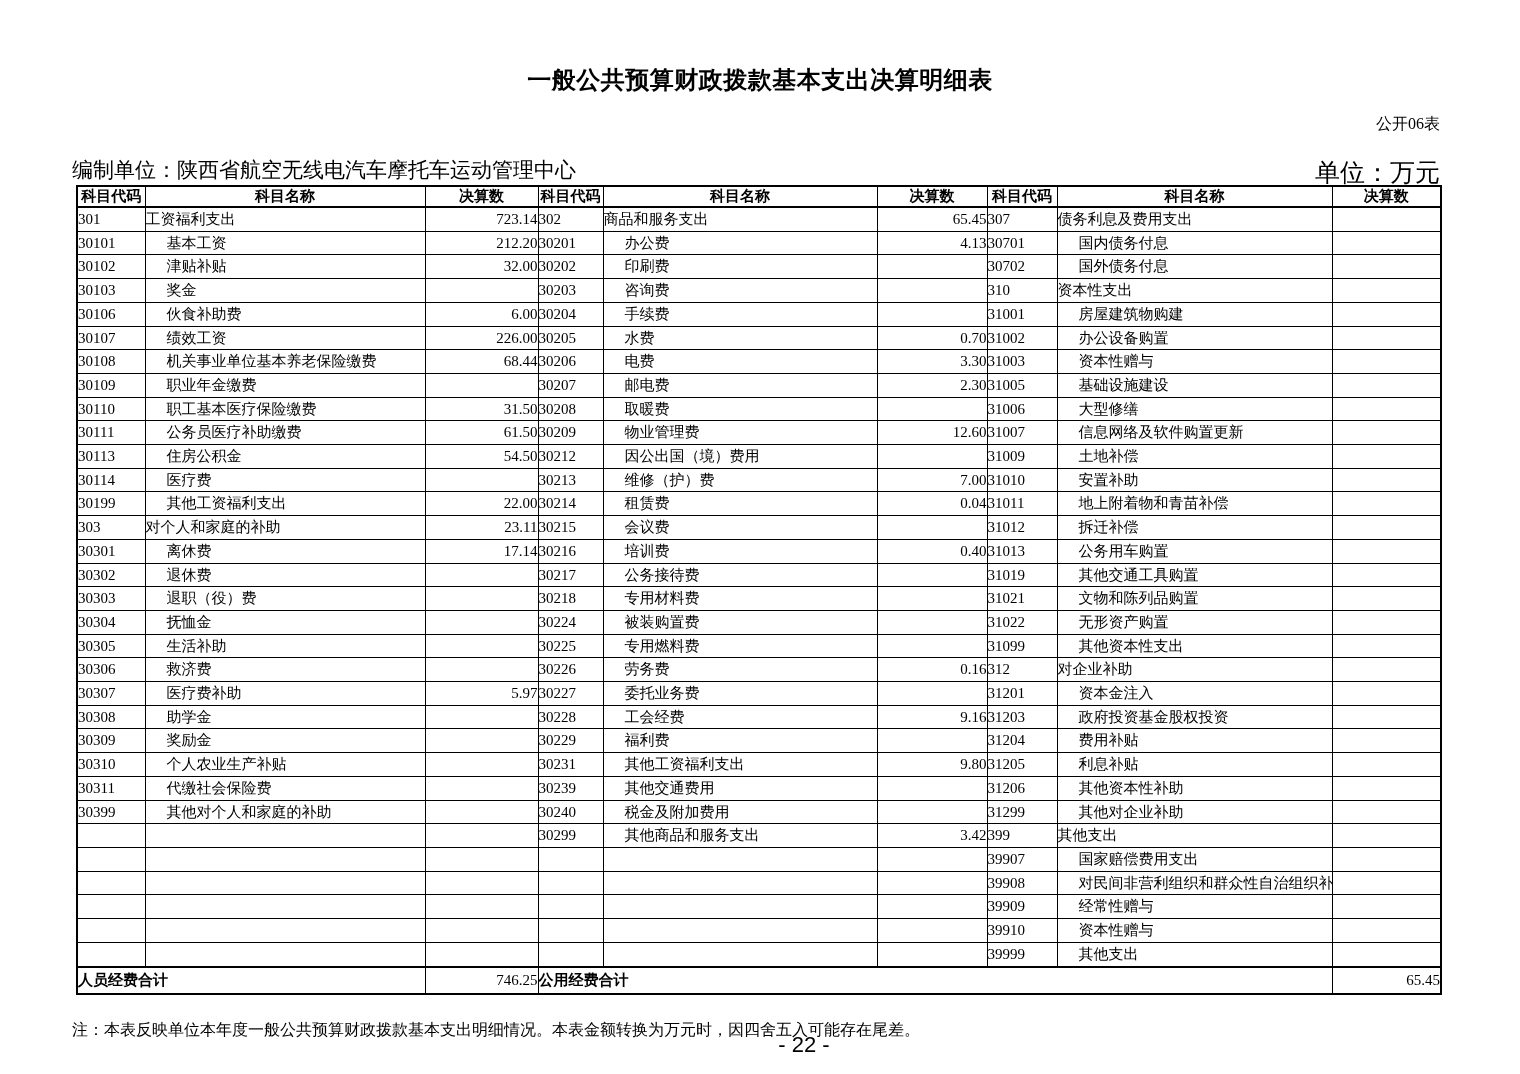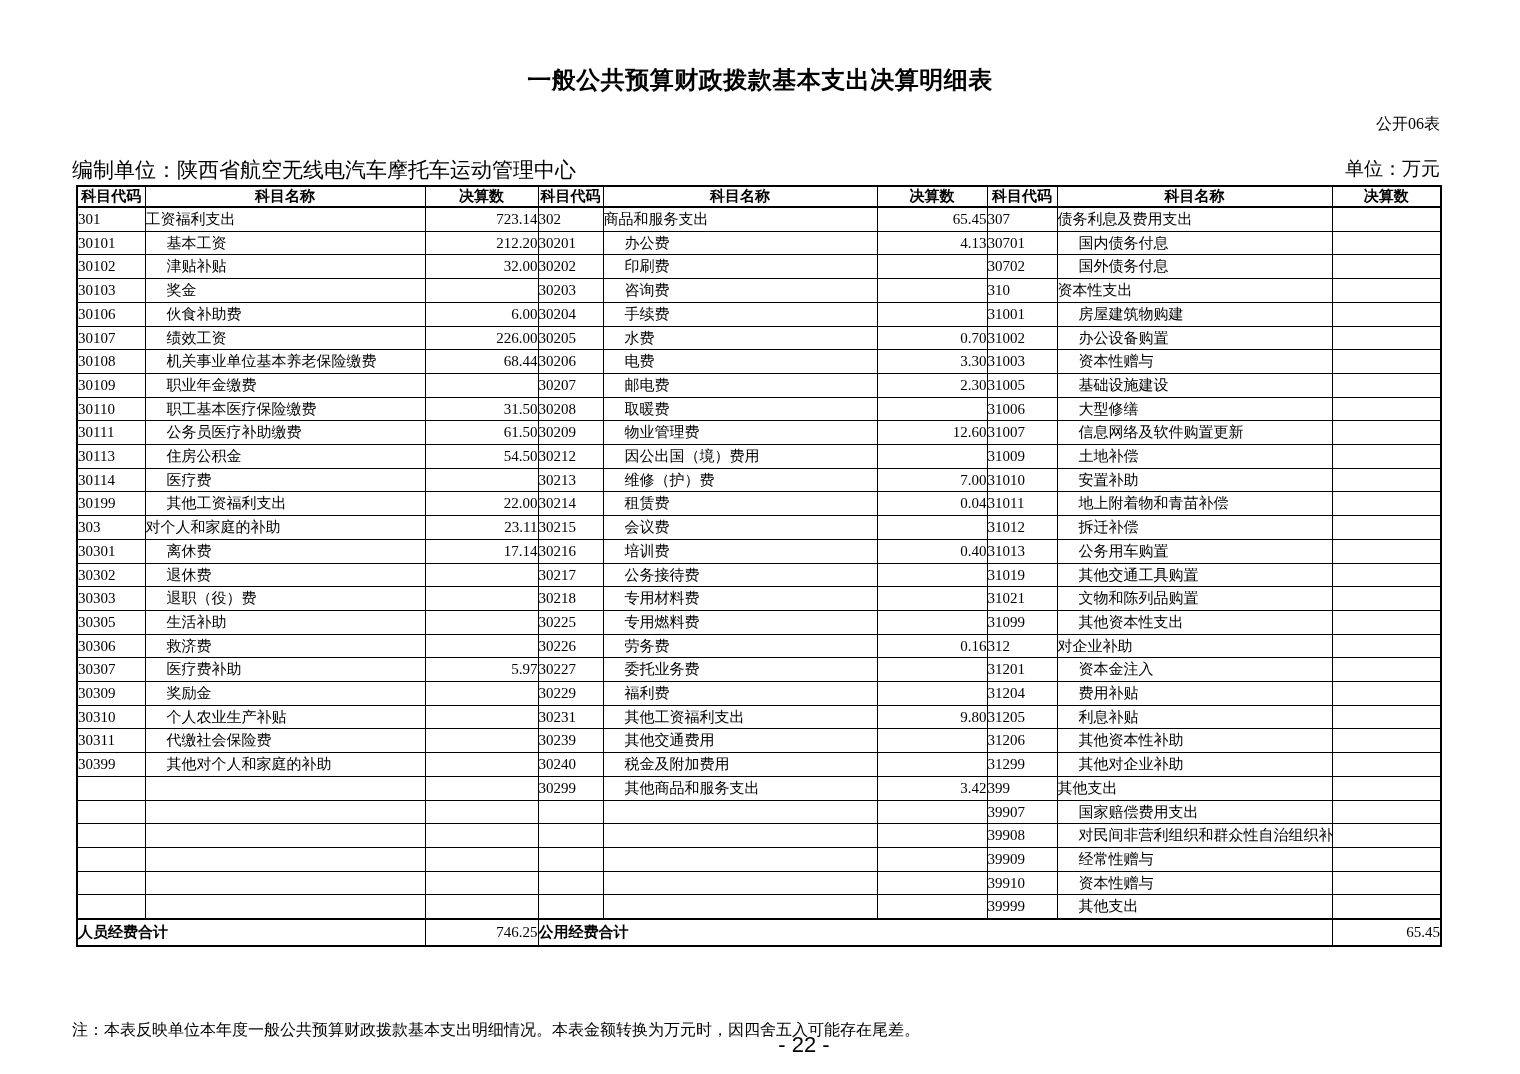--- a/index.html
+++ b/index.html
@@ -12,21 +12,21 @@
     position:absolute; top:64px; left:0; width:100%;
     text-align:center; font-size:24px; font-weight:bold; letter-spacing:0.5px;
   }
   .form-label {
     position:absolute; top:114px; right:80px; font-size:16px;
   }
   .meta-left {
     position:absolute; top:156px; left:72px; font-size:21px;
   }
   .meta-right {
-    position:absolute; top:156px; right:80px; font-size:19px;
+    position:absolute; top:156px; right:80px; font-size:25px;
   }
   table.fin {
     position:absolute; top:185px; left:76px; width:1364px;
     border-collapse:collapse; table-layout:fixed;
     border:2px solid #000;
   }
   table.fin th, table.fin td {
     border:1px solid #000; box-sizing:border-box;
     font-size:15px; padding:0; overflow:hidden; white-space:nowrap;
   }
@@ -272,20 +272,31 @@
           <td class="name sub">退职（役）费</td>
           <td class="num"></td>
           <td class="code">30218</td>
           <td class="name sub">专用材料费</td>
           <td class="num"></td>
           <td class="code">31021</td>
           <td class="name sub">文物和陈列品购置</td>
           <td class="num"></td>
         </tr>
         <tr>
+          <td class="code">30304</td>
+          <td class="name sub">抚恤金</td>
+          <td class="num"></td>
+          <td class="code">30224</td>
+          <td class="name sub">被装购置费</td>
+          <td class="num"></td>
+          <td class="code">31022</td>
+          <td class="name sub">无形资产购置</td>
+          <td class="num"></td>
+        </tr>
+        <tr>
           <td class="code">30305</td>
           <td class="name sub">生活补助</td>
           <td class="num"></td>
           <td class="code">30225</td>
           <td class="name sub">专用燃料费</td>
           <td class="num"></td>
           <td class="code">31099</td>
           <td class="name sub">其他资本性支出</td>
           <td class="num"></td>
         </tr>
@@ -302,20 +313,31 @@
         </tr>
         <tr>
           <td class="code">30307</td>
           <td class="name sub">医疗费补助</td>
           <td class="num">5.97</td>
           <td class="code">30227</td>
           <td class="name sub">委托业务费</td>
           <td class="num"></td>
           <td class="code">31201</td>
           <td class="name sub">资本金注入</td>
+          <td class="num"></td>
+        </tr>
+        <tr>
+          <td class="code">30308</td>
+          <td class="name sub">助学金</td>
+          <td class="num"></td>
+          <td class="code">30228</td>
+          <td class="name sub">工会经费</td>
+          <td class="num">9.16</td>
+          <td class="code">31203</td>
+          <td class="name sub">政府投资基金股权投资</td>
           <td class="num"></td>
         </tr>
         <tr>
           <td class="code">30309</td>
           <td class="name sub">奖励金</td>
           <td class="num"></td>
           <td class="code">30229</td>
           <td class="name sub">福利费</td>
           <td class="num"></td>
           <td class="code">31204</td>

